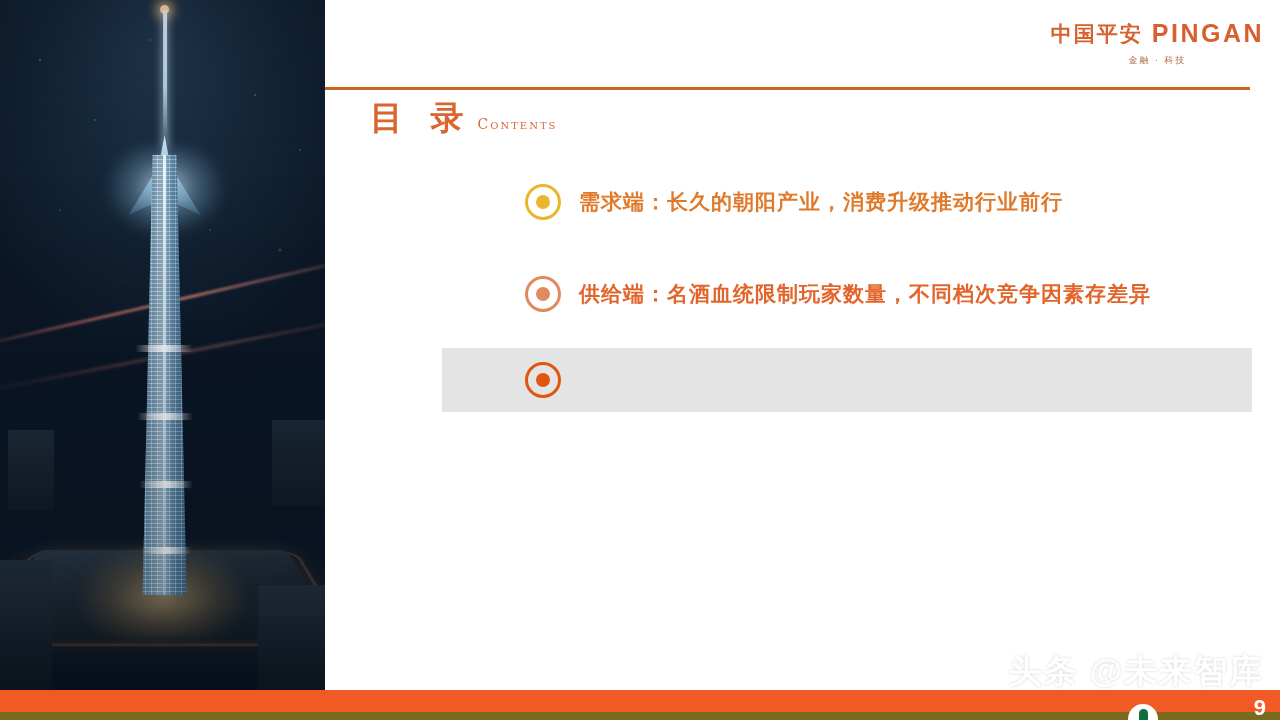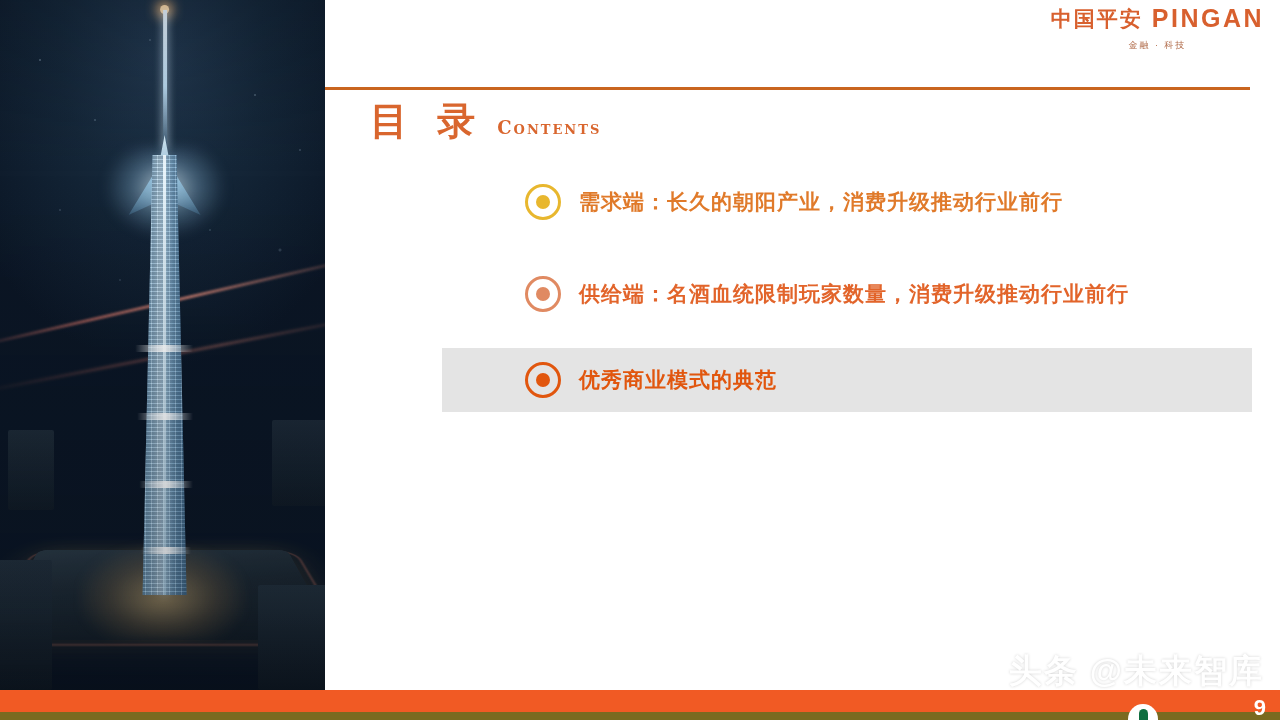--- a/index.html
+++ b/index.html
@@ -229,21 +229,21 @@
   .veil {
     position: absolute;
     inset: 0;
     background: linear-gradient(180deg, rgba(5,12,22,.18) 0%, rgba(5,12,22,0) 25%, rgba(3,8,16,.22) 88%, rgba(3,8,16,.45) 100%);
   }
 
   
   .logo {
     position: absolute;
     right: 16px;
-    top: 6px;
+    top: 21px;
     text-align: center;
     line-height: 1;
     user-select: none;
   }
   .logo-main {
     display: flex;
     align-items: center;
     justify-content: flex-end;
     gap: 9px;
     color: #D8602E;
@@ -278,31 +278,31 @@
     position: absolute;
     left: 370px;
     top: 96px;
     display: flex;
     align-items: baseline;
     color: #D9662E;
     white-space: nowrap;
   }
   .title-cn {
     font-family: "DejaVu Serif", "Liberation Serif", serif;
-    font-size: 38px;
+    font-size: 33px;
     font-weight: bold;
     letter-spacing: 8px;
   }
   .title-en {
     font-family: "DejaVu Serif", "Liberation Serif", serif;
-    font-size: 18px;
-    font-weight: bold;
+    font-size: 14px;
+    font-weight: normal;
     font-variant: small-caps;
     letter-spacing: 2px;
-    margin-left: 14px;
+    margin-left: 6px;
   }
 
   
   .items {
     position: absolute;
     left: 325px;
     top: 170px;
     width: 955px;
   }
   .item {
@@ -474,26 +474,25 @@
 
   <div class="items">
 
     <div class="item item-sp1">
       <span class="bullet b-gold"></span>
       <span class="item-text t-gold">需求端：长久的朝阳产业，消费升级推动行业前行</span>
     </div>
 
     <div class="item item-sp2">
       <span class="bullet b-salmon"></span>
-      <span class="item-text t-salmon">供给端：名酒血统限制玩家数量，消费升级推动行业前行</span>
+      <span class="item-text t-salmon">供给端：名酒血统限制玩家数量，不同档次竞争因素存差异</span>
     </div>
 
     <div class="item highlight">
       <span class="bullet b-orange"></span>
-      <span class="item-text t-orange">优秀商业模式的典范</span>
     </div>
 
   </div>
 
   <div class="watermark">头条 @未来智库</div>
 
   <div class="footer-bar"></div>
   <div class="footer-strip"></div>
   <div class="footer-arch"></div>
   <div class="page-number">9</div>

